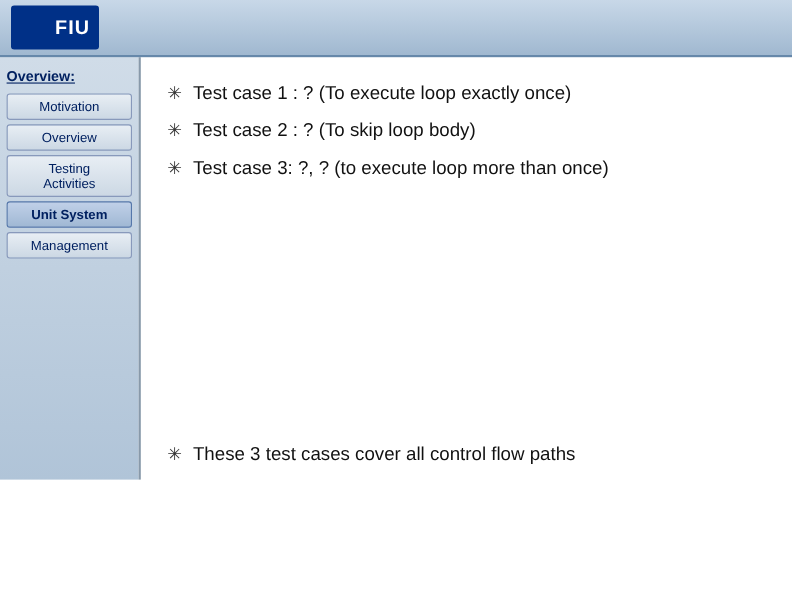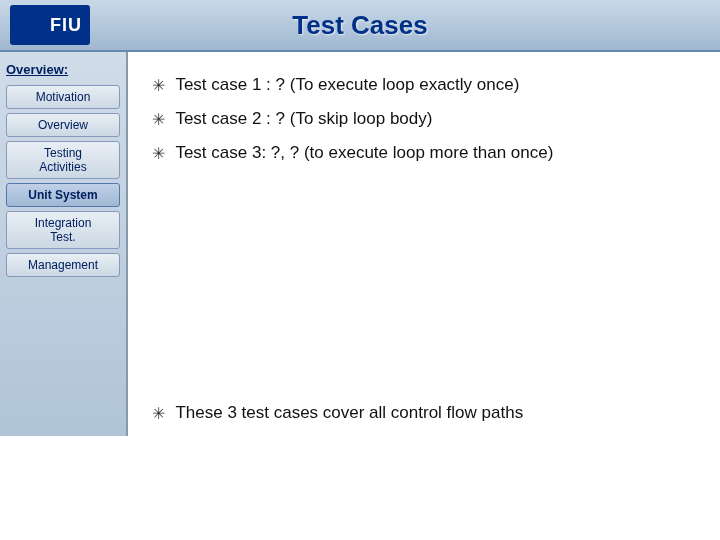--- a/index.html
+++ b/index.html
@@ -135,32 +135,30 @@
   </style>
 </head>
 <body>
 
 <div id="header">
   <div id="logo-area">
     <div id="logo-box">
       <span id="logo-text-fiu">FIU</span>
     </div>
   </div>
-  <span id="header-title">Test Cases</span>
 </div>
 
 <div id="main">
 
   <div id="sidebar">
     <div id="sidebar-overview-label">Overview:</div>
     <div class="sidebar-item">Motivation</div>
     <div class="sidebar-item">Overview</div>
     <div class="sidebar-item">Testing Activities</div>
     <div class="sidebar-item active">Unit System</div>
-    <div class="sidebar-item">Integration Test.</div>
     <div class="sidebar-item">Management</div>
   </div>
 
   <div id="content">
     <div id="bullet-section">
       <div class="bullet-item">
         <span class="bullet-star">✳</span>
         <span class="bullet-text">Test case 1 : ? (To execute loop exactly once)</span>
       </div>
       <div class="bullet-item">

